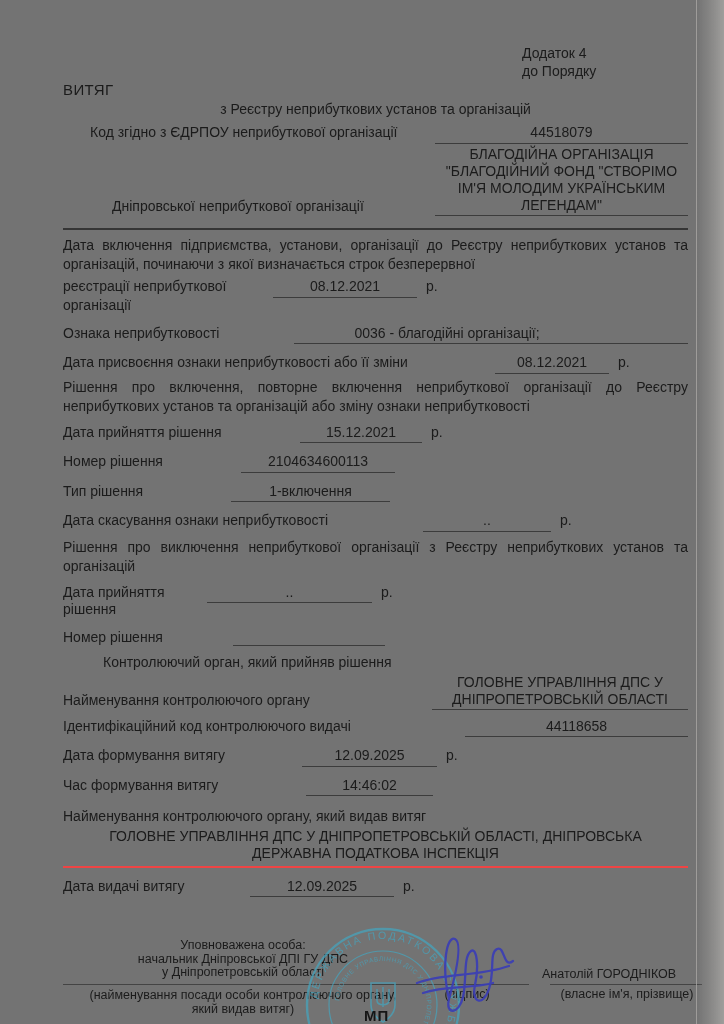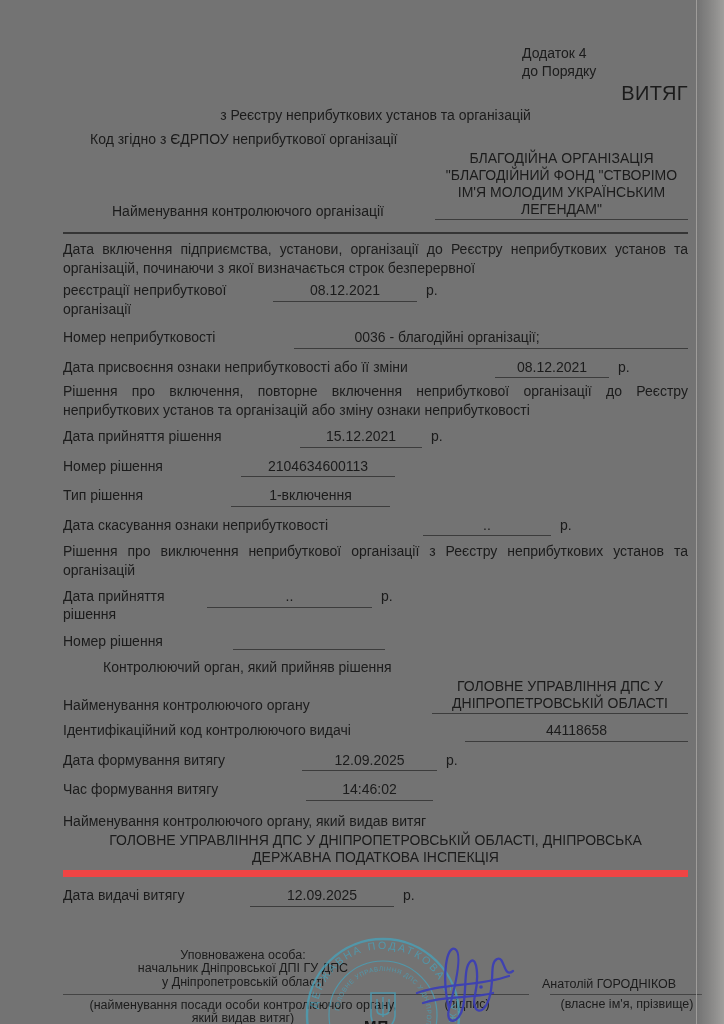--- a/index.html
+++ b/index.html
@@ -8,34 +8,34 @@
     font-family:"Liberation Sans","DejaVu Sans",sans-serif;
     font-size:14px;color:#1b1b1b;
   }
   .scan-edge{
     position:absolute;top:0;right:0;width:27px;height:100%;
     background:linear-gradient(90deg, rgba(200,198,194,0) 0%, rgba(188,186,182,.25) 45%, rgba(212,210,206,.45) 100%);
     border-left:1px solid rgba(158,156,152,.45);
   }
   .content{position:absolute;left:63px;top:0;width:625px;line-height:1.25;}
   .annex{margin:44px 0 0 459px;line-height:18px;}
-  .title{text-align:right;margin-top:1px;font-size:20px;letter-spacing:.4px;}
+  .title{text-align:left;margin-top:1px;font-size:15px;letter-spacing:.4px;}
   .subtitle{text-align:center;margin-top:1px;}
   .row{display:flex;align-items:flex-start;margin-top:10px;}
   .row.bottom{align-items:flex-end;}
   .lbl{flex:none;}
   .val{flex:none;border-bottom:1.5px solid #3c3c3c;text-align:center;padding:0 2px 1px;}
   .grow{flex:1 1 auto;}
   .suf{margin-left:9px;}
   .para{margin-top:6px;line-height:19px;}
   .jline{text-align:justify;text-align-last:justify;}
   .rule{border:none;border-top:2px solid #353535;margin:12px 0 0;}
   .center-lines{text-align:center;line-height:17px;}
   .heading-indent{margin:8px 0 0 40px;}
-  .issuer-block{margin-top:2px;text-align:center;line-height:17px;border-bottom:7px solid #ef4444;padding-bottom:4px;}
+  .issuer-block{margin-top:2px;text-align:center;line-height:17px;border-bottom:2px solid #ef4444;padding-bottom:4px;}
   .sig{position:relative;margin-top:42px;height:170px;font-size:12.5px;line-height:13.5px;}
   .sig-left{position:absolute;left:0;top:0;width:360px;text-align:center;}
   .sig-line-main{position:absolute;left:0;top:45px;width:466px;border-top:1.3px solid #444;}
   .sig-caption{position:absolute;left:0;top:50px;width:360px;text-align:center;}
   .sign-caption{position:absolute;left:344px;top:49px;width:120px;text-align:center;}
   .sig-right-line{position:absolute;left:487px;top:45px;width:152px;border-top:1.3px solid #444;}
   .person-name{position:absolute;left:479px;top:29px;width:170px;text-align:left;}
   .name-caption{position:absolute;left:479px;top:49px;width:170px;text-align:center;}
   .stamp-wrap{position:absolute;left:240px;top:-14px;width:160px;height:160px;}
   .sign-wrap{position:absolute;left:352px;top:-12px;width:115px;height:92px;}
@@ -50,24 +50,25 @@
     <div class="annex">
       <div>Додаток 4</div>
       <div>до Порядку</div>
     </div>
 
     <div class="title">ВИТЯГ</div>
     <div class="subtitle">з Реєстру неприбуткових установ та організацій</div>
 
     <div class="row" style="margin-top:6px;">
       <span class="lbl" style="width:372px;padding-left:27px;box-sizing:border-box;">Код згідно з ЄДРПОУ неприбуткової організації</span>
+      <span class="val grow">44518079</span>
     </div>
 
     <div class="row bottom" style="margin-top:2px;">
-      <span class="lbl" style="width:372px;padding-left:49px;box-sizing:border-box;">Найменування контролюючого організації</span>
+      <span class="lbl" style="width:372px;padding-left:49px;box-sizing:border-box;">Дніпровської неприбуткової організації</span>
       <span class="val grow center-lines">
         <span style="display:block">БЛАГОДІЙНА ОРГАНІЗАЦІЯ</span>
         <span style="display:block">"БЛАГОДІЙНИЙ ФОНД "СТВОРІМО</span>
         <span style="display:block">ІМ'Я МОЛОДИМ УКРАЇНСЬКИМ</span>
         <span style="display:block">ЛЕГЕНДАМ"</span>
       </span>
     </div>
 
     <hr class="rule">
 
@@ -75,21 +76,21 @@
       <div class="jline">Дата включення підприємства, установи, організації до Реєстру неприбуткових установ та</div>
       <div>організацій, починаючи з якої визначається строк безперервної</div>
       <div class="row" style="margin-top:3px;">
         <span class="lbl" style="width:210px;">реєстрації неприбуткової організації</span>
         <span class="val" style="width:140px;">08.12.2021</span>
         <span class="suf">р.</span>
       </div>
     </div>
 
     <div class="row">
-      <span class="lbl" style="width:231px;">Номер неприбутковості</span>
+      <span class="lbl" style="width:231px;">Ознака неприбутковості</span>
       <span class="val grow" style="padding-right:90px;">0036 - благодійні організації;</span>
     </div>
 
     <div class="row">
       <span class="lbl" style="width:432px;">Дата присвоєння ознаки неприбутковості або її зміни</span>
       <span class="val" style="width:110px;">08.12.2021</span>
       <span class="suf">р.</span>
     </div>
 
     <div class="para" style="margin-top:4px;">

